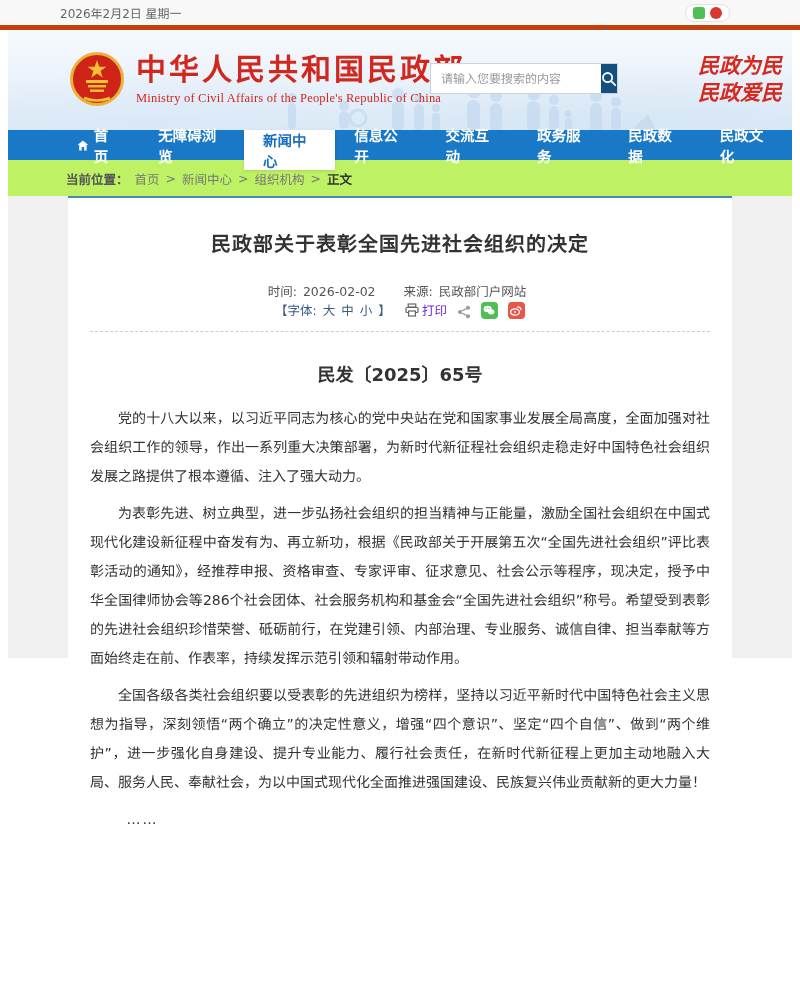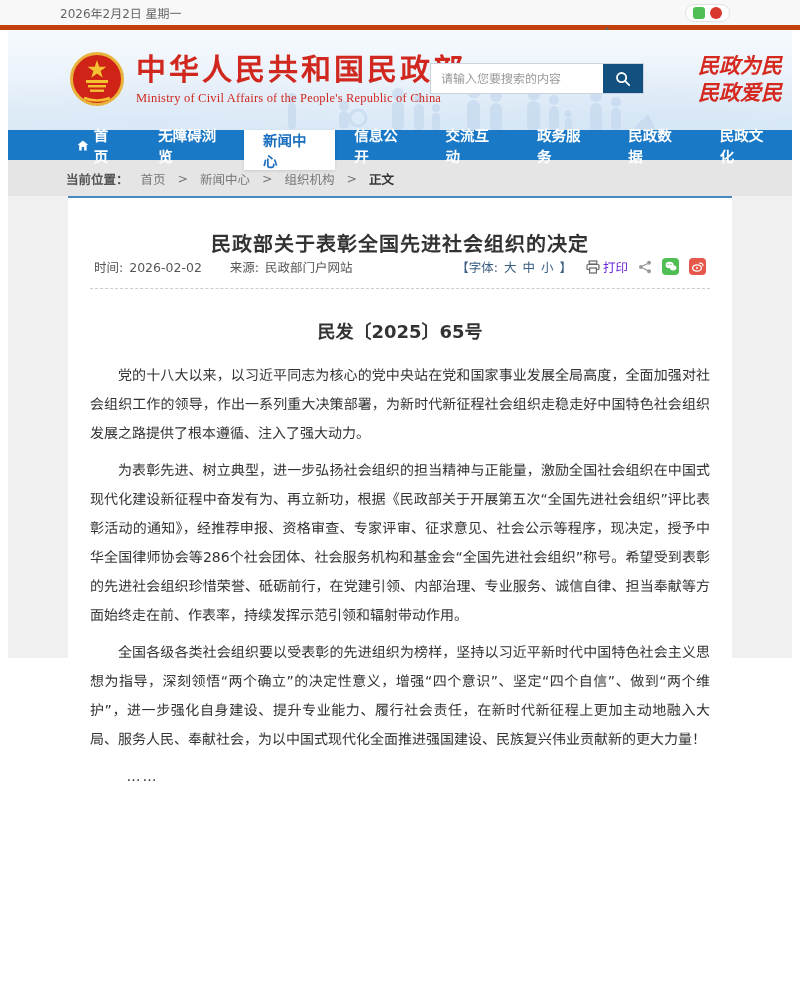--- a/index.html
+++ b/index.html
@@ -39,21 +39,21 @@
       radial-gradient(420px 110px at 18% 120%, #d9e7f6 0%, rgba(217,231,246,0) 70%),
       radial-gradient(520px 140px at 78% 130%, #d2e3f4 0%, rgba(210,227,244,0) 70%),
       linear-gradient(180deg,#f6fafd 0%,#e9f1fa 55%,#dcebf7 100%);
   }
   .brand{position:absolute;left:62px;top:22px;display:flex;align-items:center;gap:12px;}
   .brand-text .cn{
     font-size:30px;font-weight:bold;color:#d0281f;letter-spacing:3px;line-height:34px;
   }
   .brand-text .en{font-size:12.5px;color:#d0281f;margin-top:4px;letter-spacing:.2px;font-family:Liberation Serif, serif;}
   .searchbox{
-    position:absolute;left:422px;top:33px;width:214px;height:31px;display:flex;
+    position:absolute;left:422px;top:33px;width:188px;height:31px;display:flex;
     background:#fff;border:1px solid #c9d4df;
   }
   .searchbox input{
     flex:1;border:0;outline:none;padding:0 10px;font-size:12px;color:#333;
     font-family:inherit;background:transparent;
   }
   .searchbox input::placeholder{color:#999;}
   .search-btn{
     width:40px;height:100%;background:var(--search-btn-blue);border:0;cursor:pointer;
     display:flex;align-items:center;justify-content:center;
@@ -73,45 +73,45 @@
   .nav a{
     color:#fff;font-size:14.5px;font-weight:bold;text-decoration:none;
     display:flex;align-items:center;gap:5px;padding:0 19px;cursor:pointer;
   }
   .nav a.active{
     background:#fff;color:#1a6ebf;height:40px;box-shadow:0 1px 3px rgba(0,0,0,.12);
     z-index:2;
   }
   
   .breadcrumb{
-    background:#e5e5e5;height:36px;display:flex;align-items:center;
-    padding-left:58px;font-size:12.5px;color:#777;gap:12px;
+    background:#bef264;height:36px;display:flex;align-items:center;
+    padding-left:58px;font-size:12.5px;color:#777;gap:6px;
   }
   .breadcrumb .bc-label{color:#555;font-weight:bold;}
   .breadcrumb a{color:#777;text-decoration:none;cursor:pointer;}
   .breadcrumb .current{color:#333;font-weight:bold;}
   
   .content-bg{
     background:linear-gradient(180deg,#f0f0f0 0,#f0f0f0 462px,#ffffff 462px);
     padding:0 60px;
   }
   .card{
     background:#fff;border-top:2px solid var(--card-top-blue);
     padding:30px 22px 100px 22px;min-height:780px;
   }
   .article-title{
     text-align:center;font-size:20px;font-weight:bold;color:#333;letter-spacing:1px;
   }
   .meta-row{
-    display:flex;justify-content:space-between;align-items:center;
-    font-size:12.5px;color:#555;padding:0 4px 12px 4px;border-bottom:1px dashed #ccc;
+    margin-top:24px;display:flex;justify-content:space-between;align-items:center;
+    font-size:12.5px;color:#555;padding:0 4px 12px 4px;border-bottom:1px dashed #ccc;flex-direction:column;
   }
   .meta-left span{margin-right:6px;}
   .meta-left .gap{margin-left:18px;}
-  .meta-right{display:flex;align-items:center;gap:6px;color:#3a5d82;}
+  .meta-right{display:flex;align-items:flex-end;gap:6px;color:#3a5d82;}
   .meta-right .fs-btn{cursor:pointer;color:#3a5d82;}
   .meta-right .print{display:flex;align-items:center;gap:3px;color:#6d28d9;cursor:pointer;margin-left:8px;}
   .meta-right .icon-btn{display:flex;align-items:center;cursor:pointer;margin-left:4px;}
   .sq-ico{width:17px;height:17px;border-radius:4px;display:flex;align-items:center;justify-content:center;}
   .wechat-bg{background:#4fbe53;}
   .weibo-bg{background:#e4574a;}
   .doc-number{text-align:center;font-weight:bold;font-size:18px;margin:28px 0 18px;}
   .body-text p.para{
     font-size:14px;line-height:29px;color:#333;text-indent:2em;margin-bottom:8px;
     text-align:justify;

